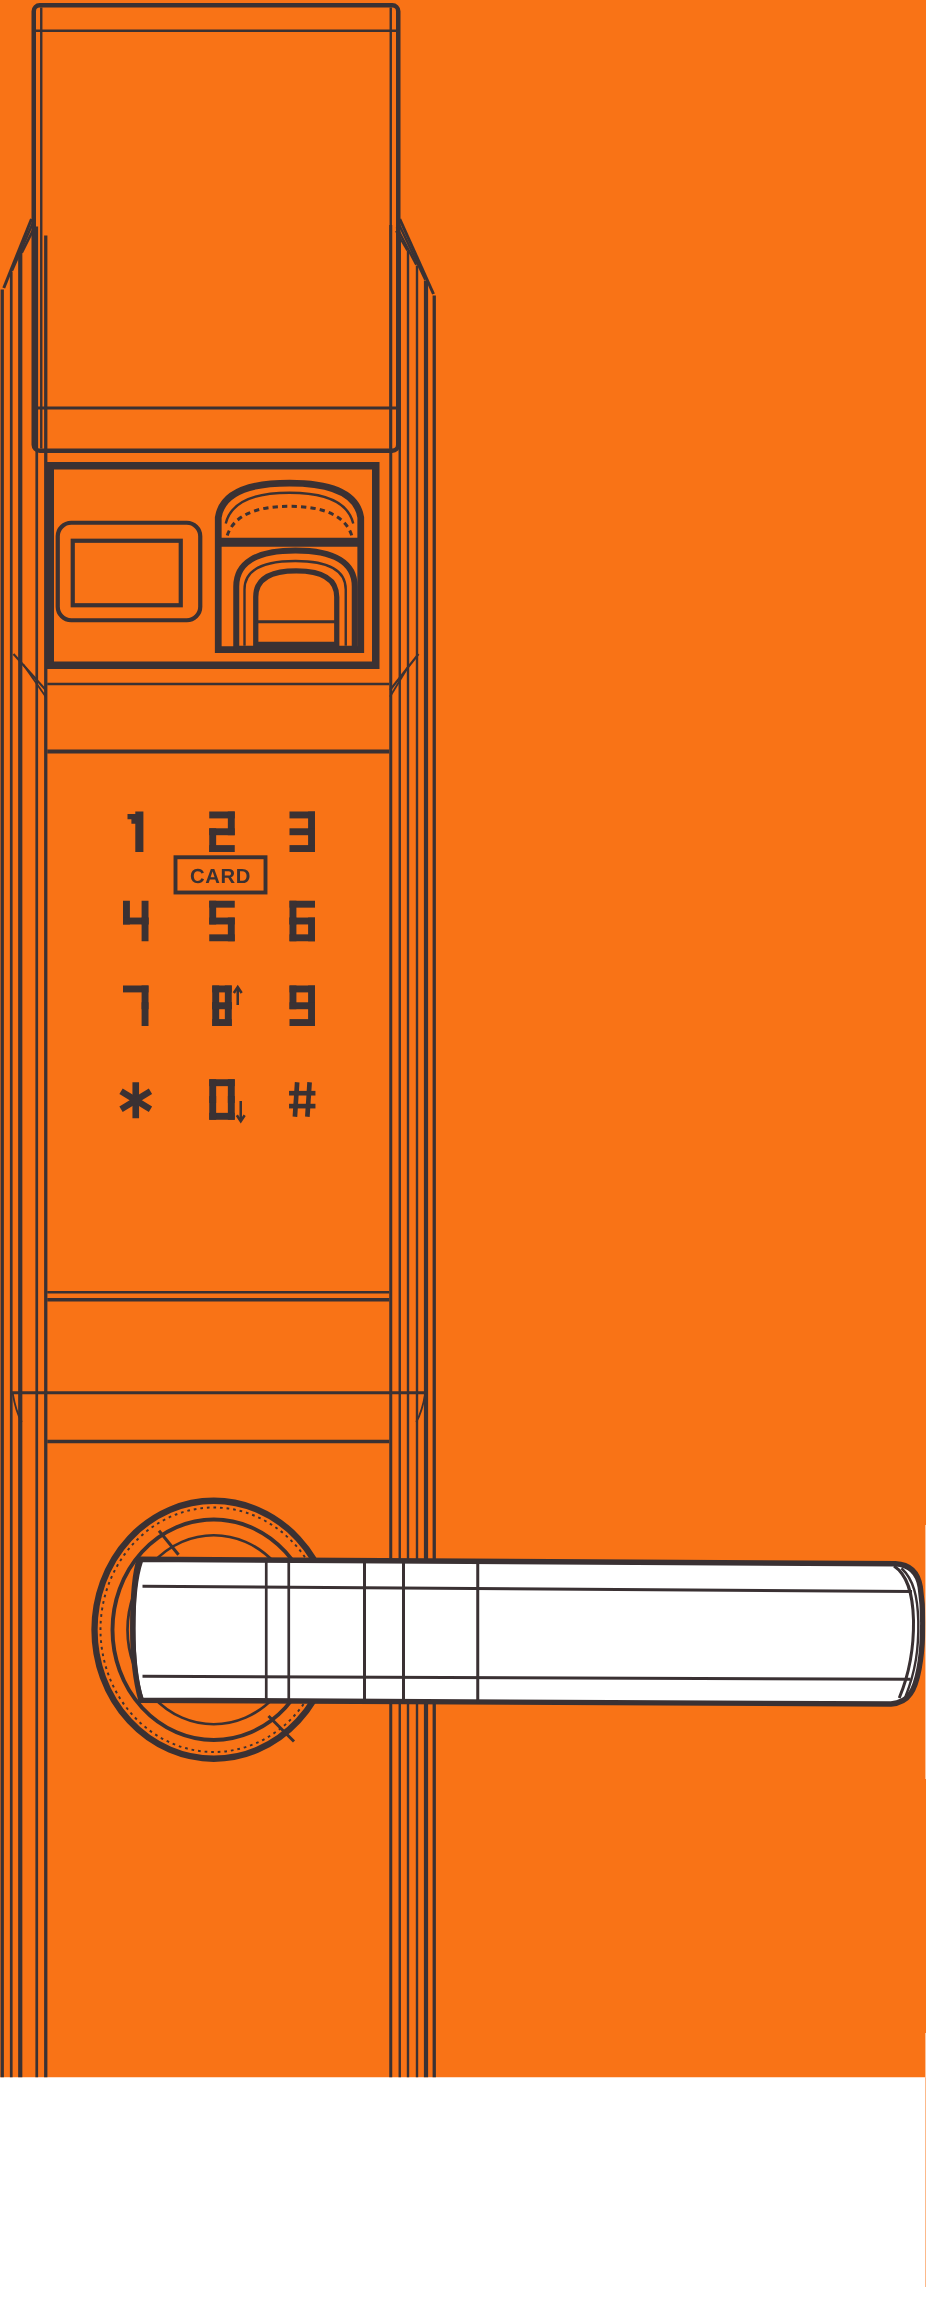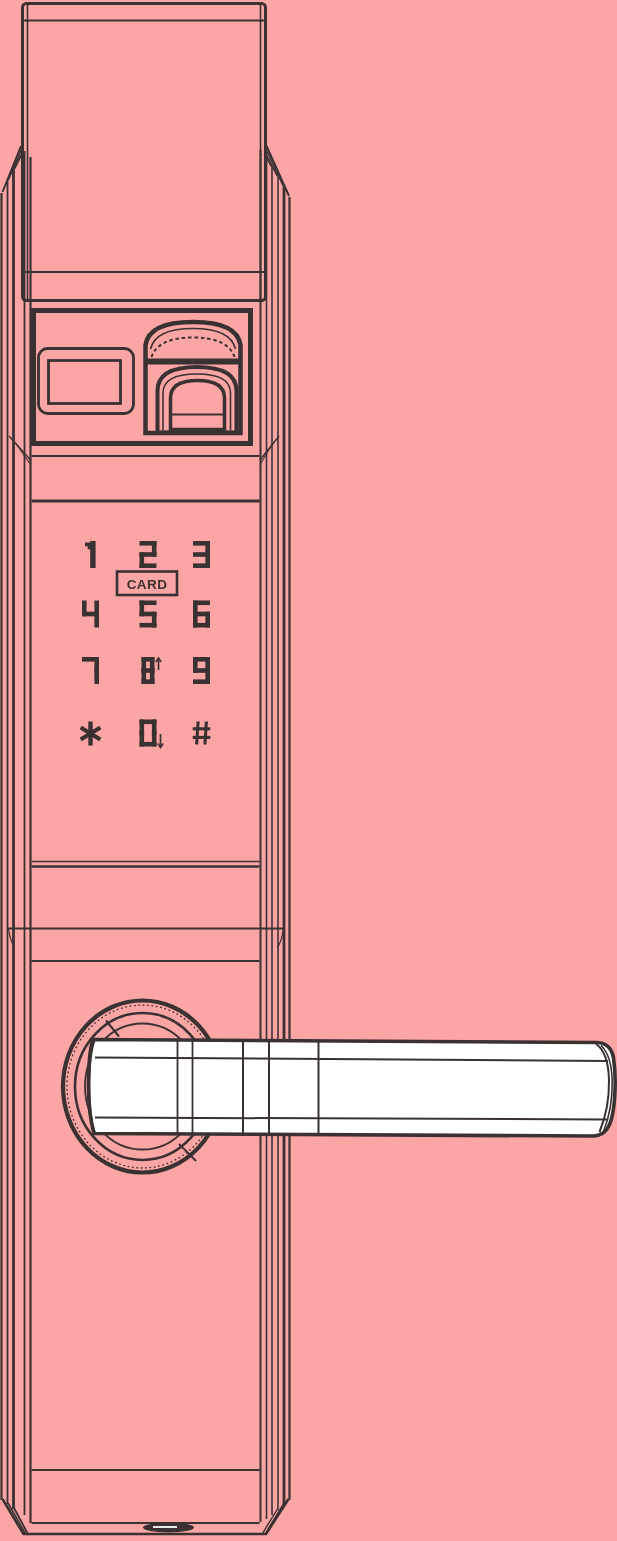--- a/index.html
+++ b/index.html
@@ -1,16 +1,16 @@
 <!DOCTYPE html>
 <html style="--line: #3a3133;"><head>
 <meta charset="utf-8">
 <style>
   html,body{margin:0;padding:0;background:#fff;}
-  .canvas{position:relative;width:617px;height:1541px;background:#fca5a5;overflow:hidden;
+  .canvas{position:relative;width:617px;height:1385px;background:#f97316;overflow:hidden;
           font-family:"Liberation Sans",sans-serif;}
   svg{display:block;}
   .ln{stroke:var(--line,#3a3133);fill:none;stroke-linecap:butt;}
   .fl{fill:var(--line,#3a3133);stroke:none;}
   .hl{stroke:var(--line,#3a3133);fill:#ffffff;}
   .wl{stroke:#ffffff;fill:none;}
   .card-text{font-family:"Liberation Sans",sans-serif;font-weight:700;font-size:13.5px;
              letter-spacing:0.4px;fill:var(--line,#3a3133);}
 </style>
 </head>

